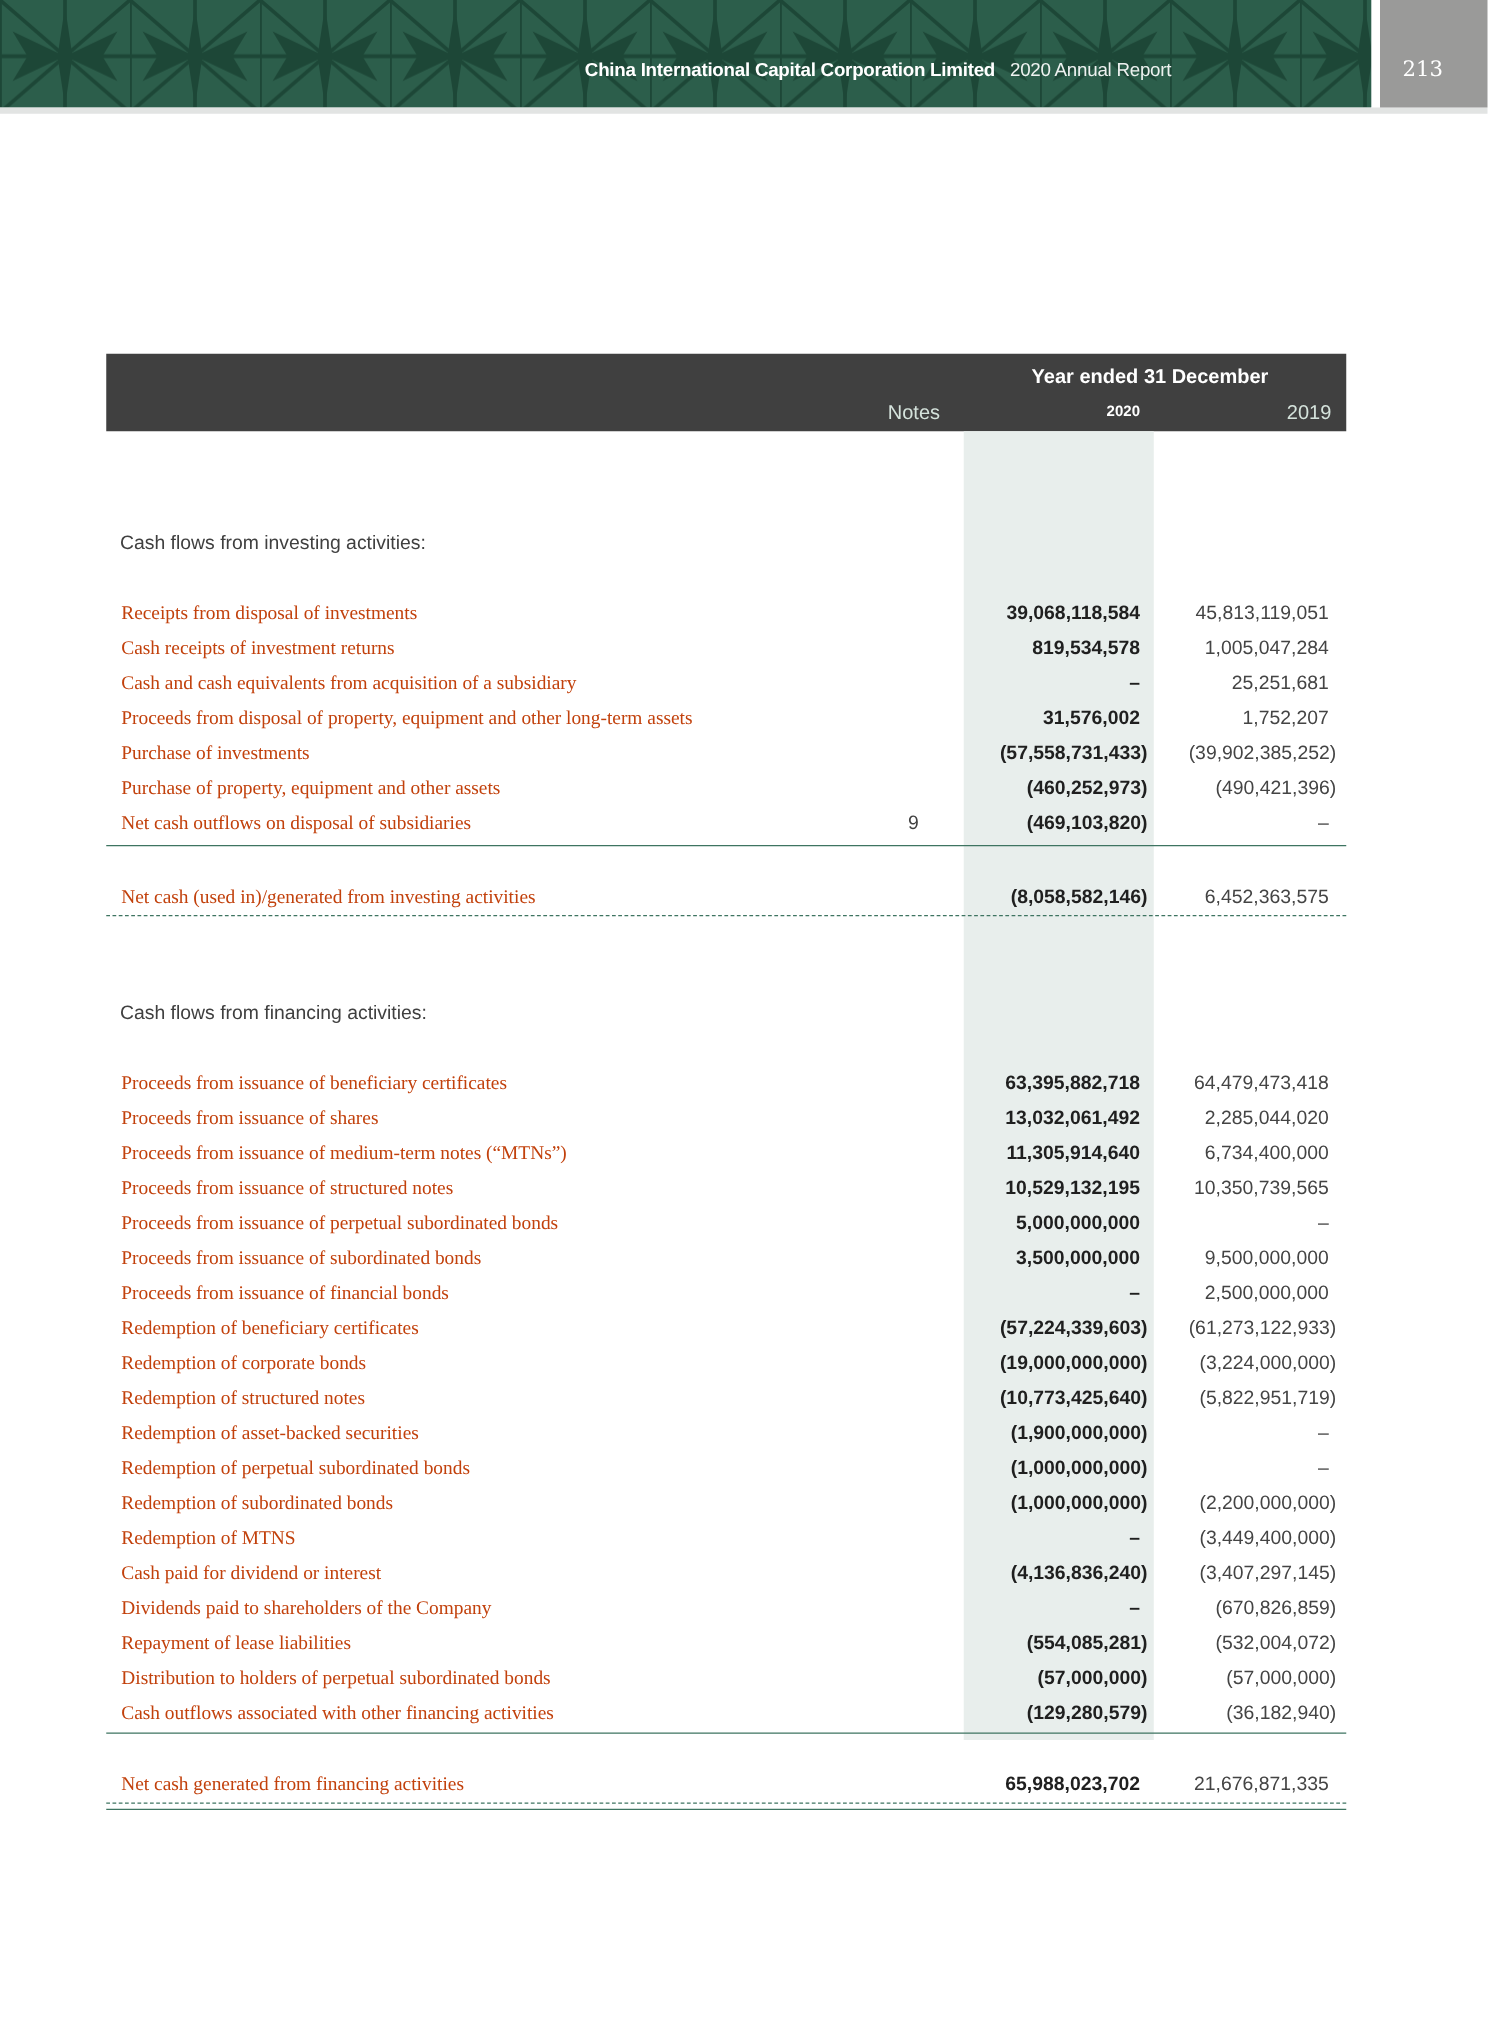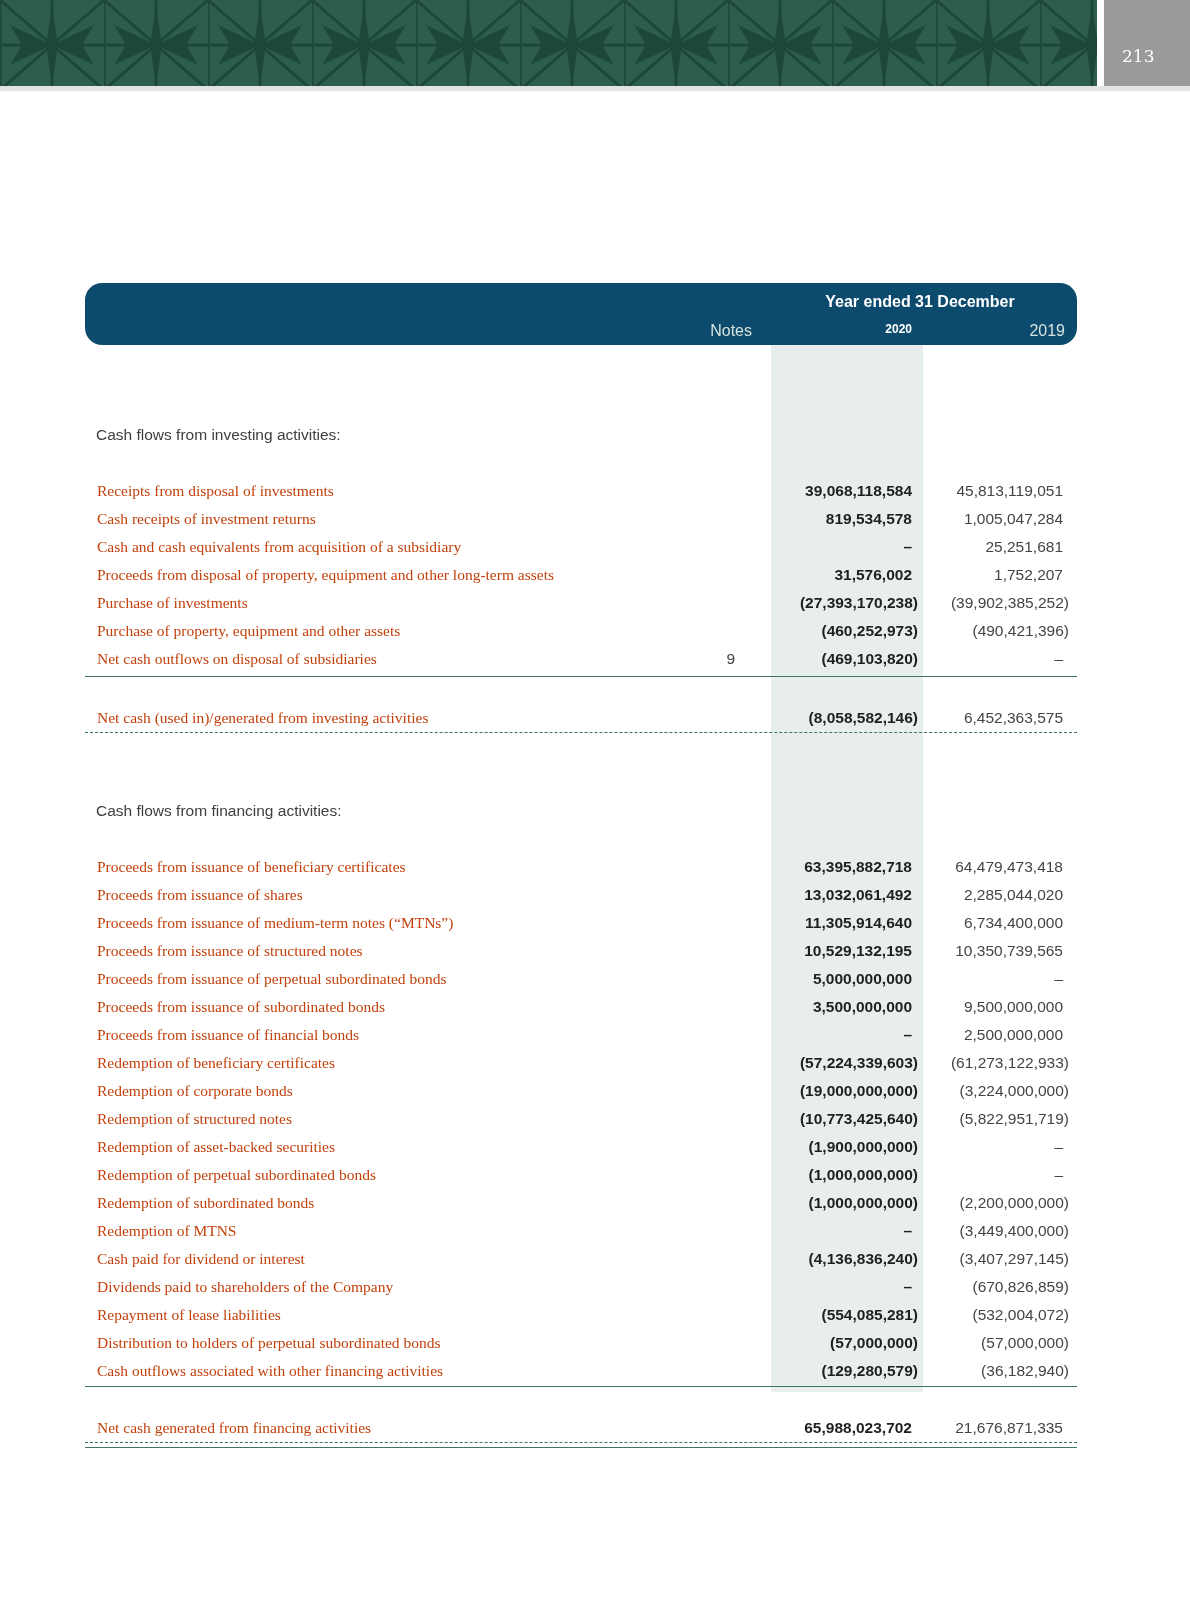--- a/index.html
+++ b/index.html
@@ -12,21 +12,21 @@
   .banner-strip { position: absolute; left: 0; top: 86px; width: 1190px; height: 5px; background: #e2e4e3; }
   .banner-title { position: absolute; right: 160px; top: 48px; color: #ffffff; font-size: 15px;
                   white-space: nowrap; letter-spacing: -0.2px; }
   .banner-title .company { font-weight: bold; }
   .banner-title .report { font-weight: normal; margin-left: 8px; opacity: 0.92; }
   .page-num-box { position: absolute; left: 1104px; top: 0; width: 86px; height: 86px; background: #9a9a99; }
   .page-num { position: absolute; left: 18px; top: 46px; color: #ffffff; font-family: "DejaVu Serif", serif;
               font-size: 17px; }
 
   .table-wrap { position: absolute; left: 85px; top: 283px; width: 992px; }
-  .thead { height: 62px; background: #0c4a6e; position: relative; color: #fff; border-radius: 17px; }
+  .thead { height: 62px; background: #404040; position: relative; color: #fff; }
   .thead .yr-caption { position: absolute; left: 740px; width: 190px; top: 10px; font-size: 16px; font-weight: bold; text-align: center; }
   .thead .notes { position: absolute; right: 325px; top: 39px; font-size: 16px; color: #d5e3dc; }
   .thead .y2020 { position: absolute; right: 165px; top: 39px; font-size: 12px; font-weight: bold; }
   .thead .y2019 { position: absolute; right: 12px; top: 39px; font-size: 16px; color: #d5e3dc; }
 
   .shade { position: absolute; left: 686px; top: 62px; width: 152px; height: 1047px; background: #e8eeec; }
 
   .row { position: relative; height: 28px; font-size: 15.5px; }
   .row .label { position: absolute; left: 12px; top: 5px; white-space: nowrap; color: #c2410c; font-family: Liberation Serif, serif; }
   .row .note { position: absolute; right: 342px; top: 5px; color: #404040; }
@@ -62,20 +62,24 @@
         </g>
         <g fill="#1d4737">
           <polygon points="52,5 58,45 52,85 46,45"></polygon>
           <polygon points="10,25 52,45 10,65 22,45"></polygon>
           <polygon points="94,25 52,45 94,65 82,45"></polygon>
         </g>
       </pattern>
     </defs>
     <rect width="1097" height="86" fill="url(#asanoha)"></rect>
   </svg>
+  <div class="banner-title">
+    <span class="company">China International Capital Corporation Limited</span>
+    <span class="report">2020 Annual Report</span>
+  </div>
 </div>
 <div class="banner-strip"></div>
 <div class="page-num-box">
   <span class="page-num">213</span>
 </div>
 
 <div class="table-wrap">
   <div class="thead">
     <span class="yr-caption">Year ended 31 December</span>
     <span class="notes">Notes</span>
@@ -106,21 +110,21 @@
           <span class="v2020 pos">–</span>
           <span class="v2019 pos">25,251,681</span>
         </div>
         <div class="row">
           <span class="label">Proceeds from disposal of property, equipment and other long-term assets</span>
           <span class="v2020 pos">31,576,002</span>
           <span class="v2019 pos">1,752,207</span>
         </div>
         <div class="row">
           <span class="label">Purchase of investments</span>
-          <span class="v2020">(27,393,170,238)</span>
+          <span class="v2020">(57,558,731,433)</span>
           <span class="v2019">(39,902,385,252)</span>
         </div>
         <div class="row">
           <span class="label">Purchase of property, equipment and other assets</span>
           <span class="v2020">(460,252,973)</span>
           <span class="v2019">(490,421,396)</span>
         </div>
         <div class="row">
           <span class="label">Net cash outflows on disposal of subsidiaries</span>
           <span class="note">9</span>

